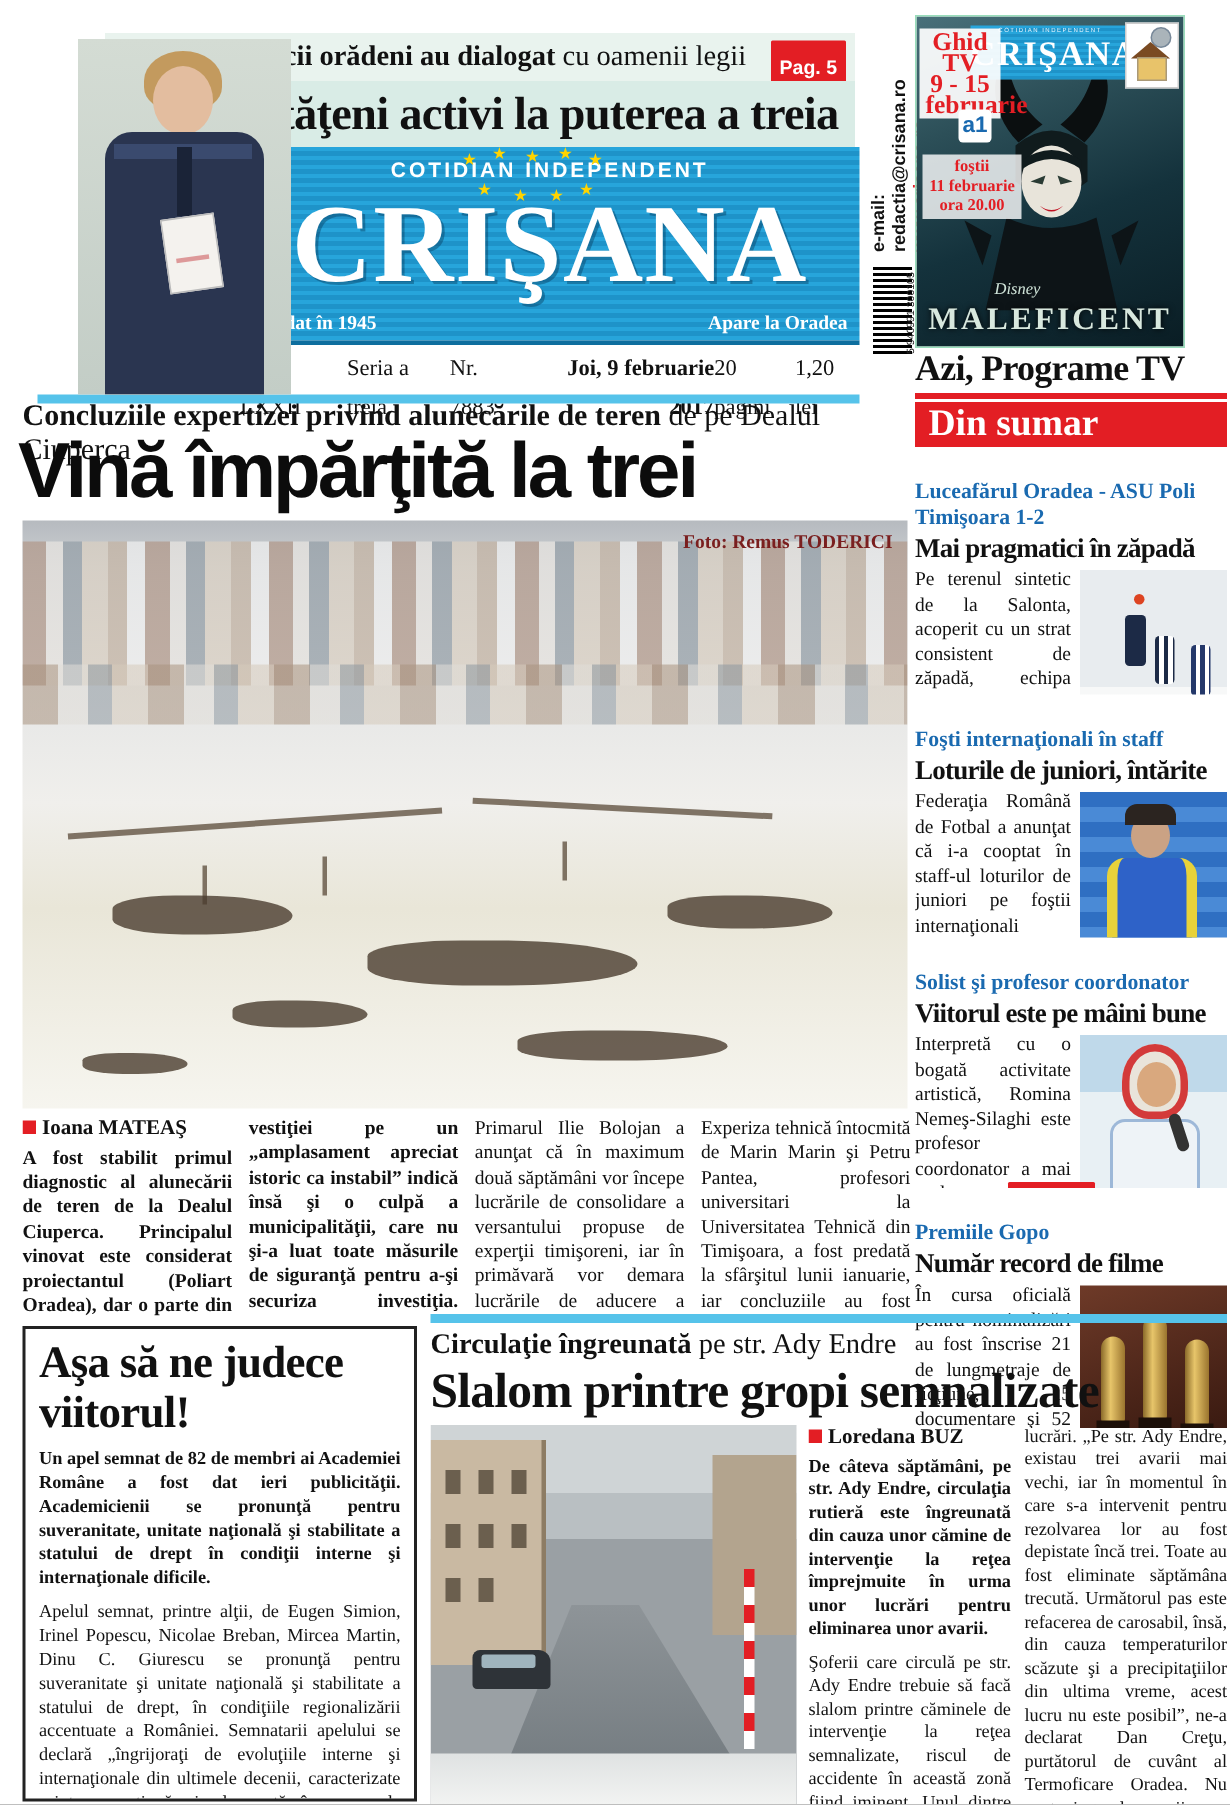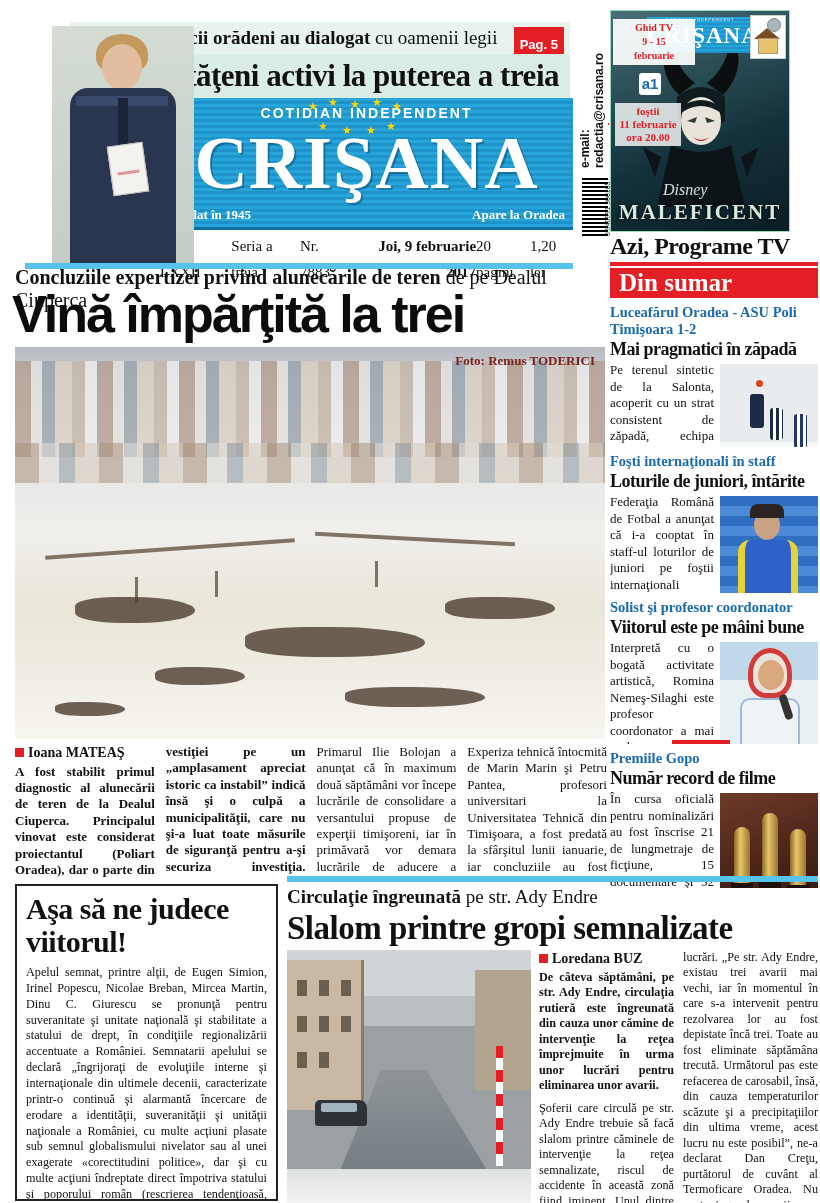--- a/index.html
+++ b/index.html
@@ -56,28 +56,28 @@
   .tv{left:610px;top:10px;width:180px;height:222px;border:1px solid #9db;box-sizing:border-box;overflow:hidden;
       background:linear-gradient(160deg,#49707a 0%,#2c4f58 30%,#14323c 60%,#0a1d24 100%);}
   .tv-mini{position:absolute;left:36px;top:6px;width:106px;height:36px;
            background:repeating-linear-gradient(180deg,#27a5db 0 2px,#1e93c9 2px 4px);text-align:center;}
   .tv-mini .t1{color:#eaf6ff;font-family:"Liberation Sans",sans-serif;font-size:4px;letter-spacing:1px;line-height:6px;}
   .tv-mini .t2{color:#fff;font-weight:bold;font-size:23px;line-height:26px;letter-spacing:1px;}
   .tv-house{position:absolute;right:3px;top:4px;width:34px;height:42px;background:#fff;border:1px solid #ccc;}
   .tv-house .roof{position:absolute;left:3px;top:12px;width:0;height:0;border-left:13px solid transparent;border-right:13px solid transparent;border-bottom:11px solid #7a4a22;}
   .tv-house .wall{position:absolute;left:7px;top:22px;width:18px;height:14px;background:#e8c36a;border:1px solid #a97;}
   .tv-house .dish{position:absolute;left:16px;top:2px;width:12px;height:12px;border-radius:50%;background:#aab4ba;border:1px solid #789;}
-  .tv-ghid{position:absolute;left:2px;top:8px;width:46px;background:rgba(255,255,255,.92);padding:2px 18px;
-           color:#e31e24;font-weight:bold;font-size:10px;line-height:14px;text-align:center;}
+  .tv-ghid{position:absolute;left:2px;top:8px;width:46px;background:rgba(255,255,255,.92);padding:2px 4px;
+           color:#e31e24;font-weight:bold;font-size:17px;line-height:14px;text-align:center;}
   .tv-a1{position:absolute;left:28px;top:62px;width:22px;height:22px;background:#fff;border-radius:3px;
          color:#1a6ab0;font-family:"Liberation Sans",sans-serif;font-weight:bold;font-size:15px;line-height:22px;text-align:center;}
   .tv-when{position:absolute;left:4px;top:92px;width:66px;background:rgba(255,255,255,.8);
            color:#e31e24;font-weight:bold;font-size:11px;line-height:13px;text-align:center;padding:2px 0;}
   .tv-art{position:absolute;left:30px;top:26px;}
-  .movie-disney{position:absolute;left:52px;bottom:32px;color:#cfe3d8;font-style:italic;font-size:16px;}
+  .movie-disney{position:absolute;left:52px;bottom:32px;color:#cfe3d8;font-style:italic;font-size:11px;}
   .movie-title{position:absolute;left:0;bottom:6px;width:100%;text-align:center;color:#d8e8de;
                font-size:21px;letter-spacing:2px;font-weight:bold;text-shadow:0 0 4px #000;}
   .tv-caption{left:610px;top:233px;width:208px;font-weight:bold;font-size:24px;letter-spacing:-0.5px;}
   .tv-redline{left:610px;top:262px;width:208px;height:4px;background:#e31e24;}
 
   
   .kicker{left:15px;top:266px;width:585px;font-size:20px;}
   .kicker b{font-weight:bold;}
   .headline-main{left:12px;top:284px;width:595px;font-family:"Liberation Sans",sans-serif;font-weight:bold;
                  font-size:52px;letter-spacing:-2px;color:#0c0c0c;}
@@ -92,21 +92,21 @@
   .credit{position:absolute;right:10px;top:6px;color:#7a1f1f;font-weight:bold;font-size:13px;}
   .lead-cols{left:15px;top:744px;width:592px;height:134px;display:flex;gap:11px;overflow:hidden;}
   .lead-cols .col{width:140px;font-size:13px;line-height:1.26;text-align:justify;}
   .lead-cols .bold{font-weight:bold;}
   .byline{font-weight:bold;font-size:14px;margin-bottom:2px;}
   .sq{display:inline-block;width:9px;height:9px;background:#e31e24;margin-right:4px;}
 
   
   .sidebar{left:610px;top:268px;width:208px;height:768px;}
   .sumar-title{background:#e31e24;color:#fff;font-weight:bold;font-size:25px;line-height:30px;height:30px;padding-left:9px;}
-  .sitem{position:relative;margin-top:6px;overflow:hidden;}
+  .sitem{position:relative;margin-top:22px;overflow:hidden;}
   .skicker{color:#1a6ab0;font-weight:bold;font-size:14.5px;line-height:17px;}
   .shead{font-weight:bold;font-size:18px;line-height:22px;letter-spacing:-0.5px;white-space:nowrap;overflow:hidden;}
   .srow{position:relative;margin-top:2px;}
   .sbody{width:104px;font-size:13px;line-height:1.27;text-align:justify;}
   .sphoto{position:absolute;right:0;top:2px;width:98px;height:126px;overflow:hidden;}
   .spage{position:absolute;left:62px;}
   .ph-fig{position:absolute;border-radius:3px;}
 
   .ph-soccer{background:linear-gradient(180deg,#e8ecef 0 62%,#f7f8f8 62% 100%);}
   .ph-junior{background:repeating-linear-gradient(180deg,#2f6fc2 0 10px,#4a8ad6 10px 20px);}
@@ -340,20 +340,21 @@
 
       </div>
     </div>
   </div>
 
   <div class="abs cyanbar cyan-mid"></div>
   <div class="abs cyanbar cyan-side"></div>
 
   <div class="abs opinion">
     <div class="op-head">Aşa să ne judece viitorul!</div>
+    <div class="op-lead">Un apel semnat de 82 de membri ai Academiei Române a fost dat ieri publicităţii. Academicienii se pronunţă pentru suveranitate, unitate naţională şi stabilitate a statului de drept în condiţii interne şi internaţionale dificile.</div>
     <div class="op-body">
       <span>Apelul semnat, printre alţii, de Eugen Simion, Irinel Popescu, Nicolae Breban, Mircea Martin, Dinu C. Giurescu se pronunţă pentru suveranitate şi unitate naţională şi stabilitate a statului de drept, în condiţiile regionalizării accentuate a României. Semnatarii apelului se declară „îngrijoraţi de evoluţiile interne şi internaţionale din ultimele decenii, caracterizate printr-o continuă şi alarmantă încercare de erodare a identităţii, suveranităţii şi unităţii naţionale a României, cu multe acţiuni plasate sub semnul globalismului nivelator sau al unei exagerate «corectitudini politice», dar şi cu multe acţiuni îndreptate direct împotriva statului şi poporului român (rescrierea tendenţioasă, lacunară sau chiar mistificatoare a istoriei, denigrarea simbolurilor naţionale...</span>
       
     </div>
   </div>
 
   <div class="abs street">
     <div class="st-kicker">
       <b>Circulaţie îngreunată</b><span> pe str. Ady Endre</span>
     </div>

